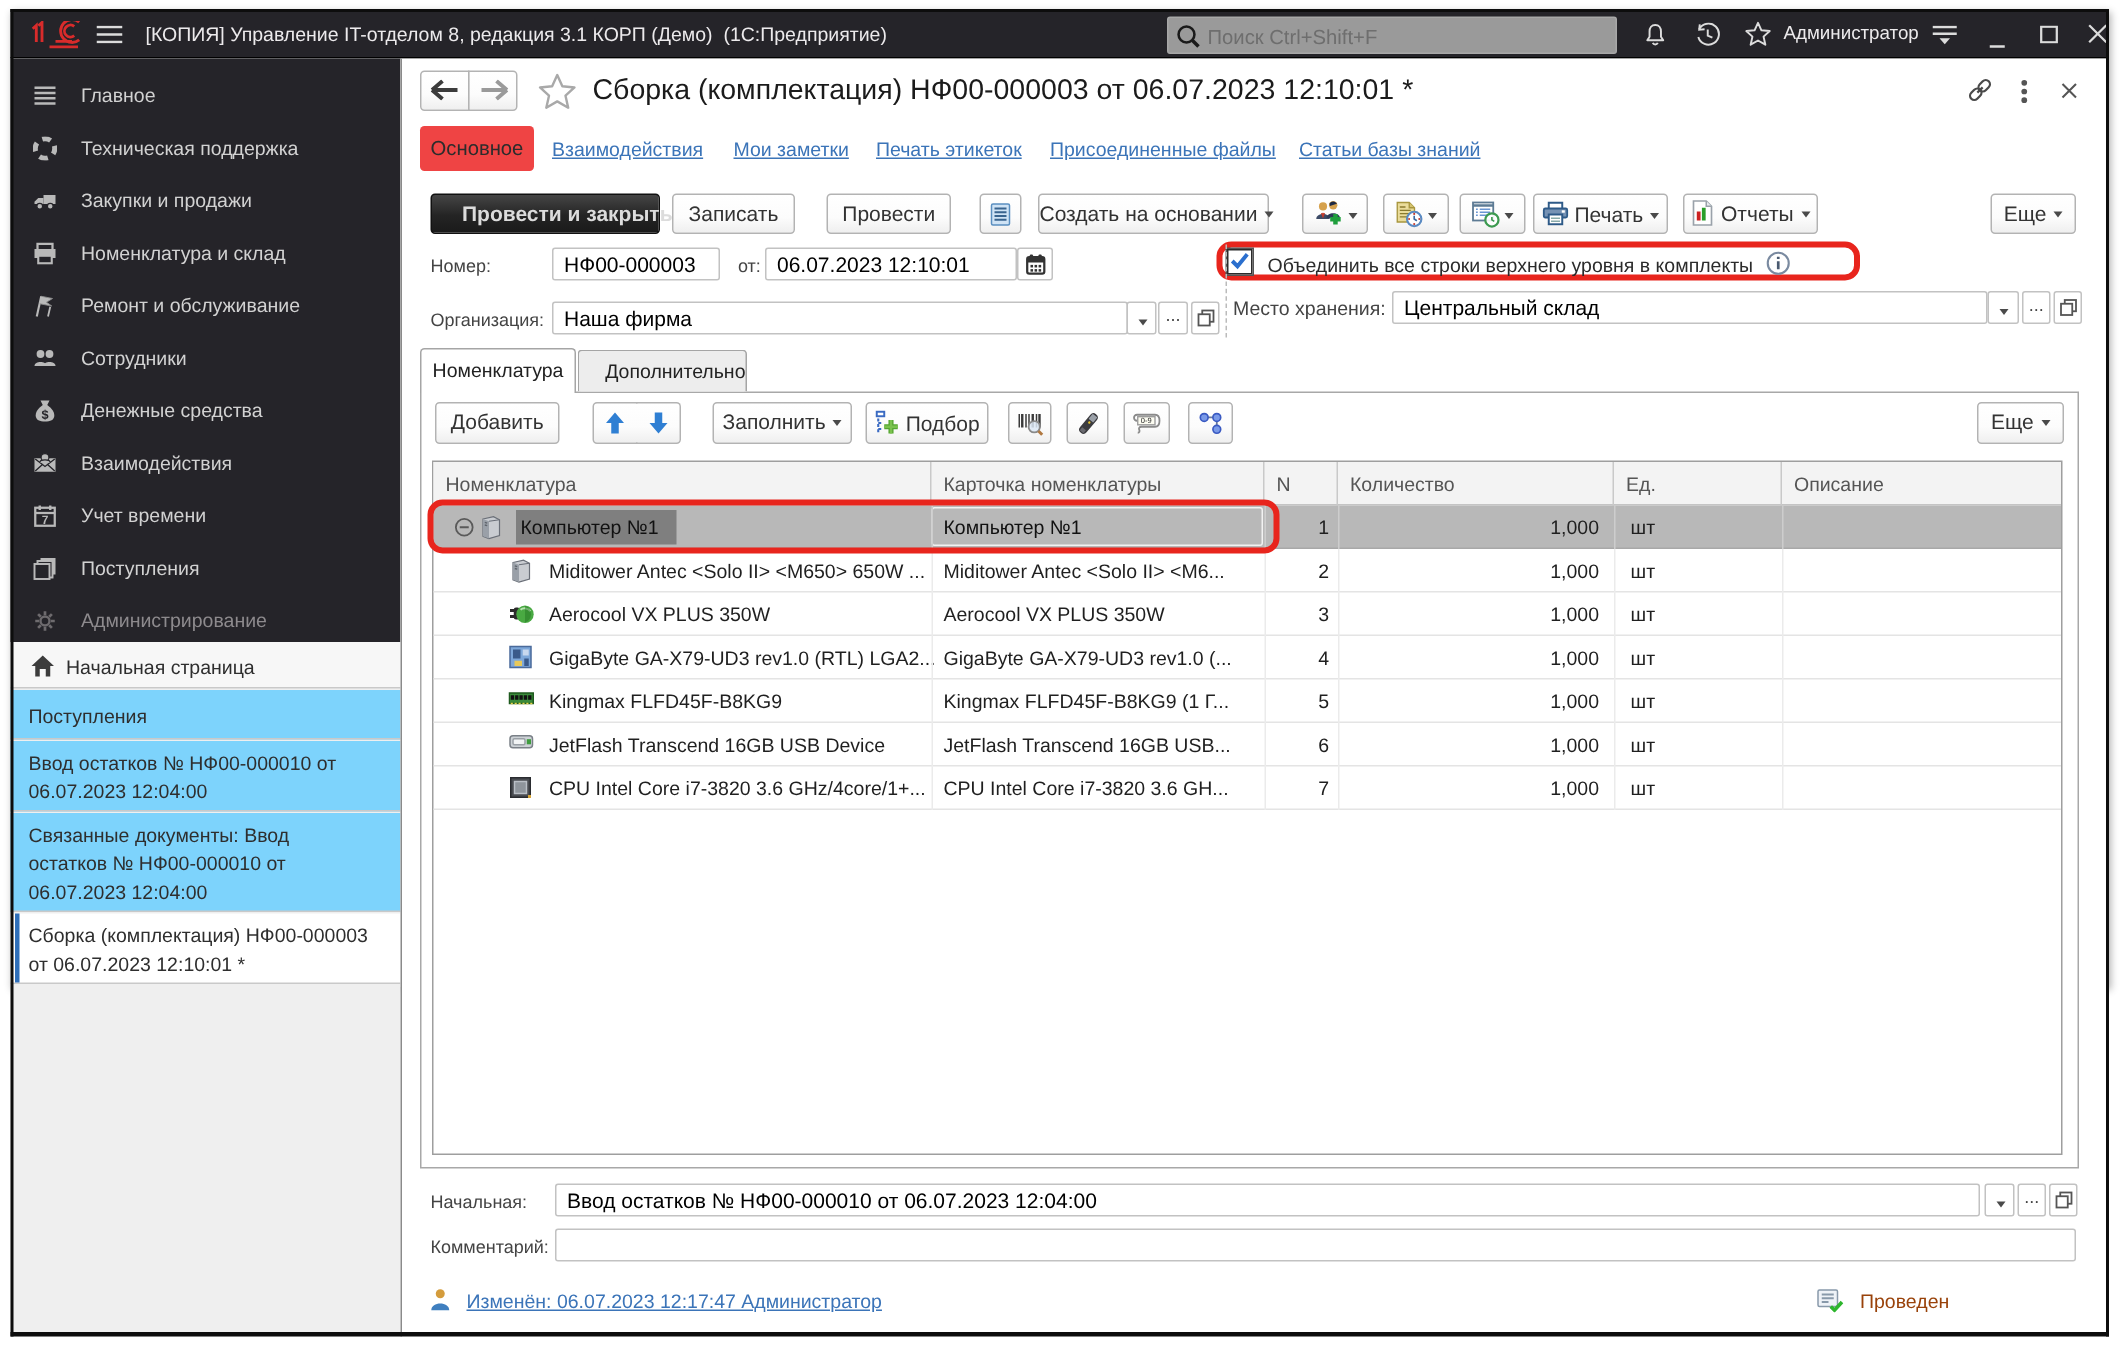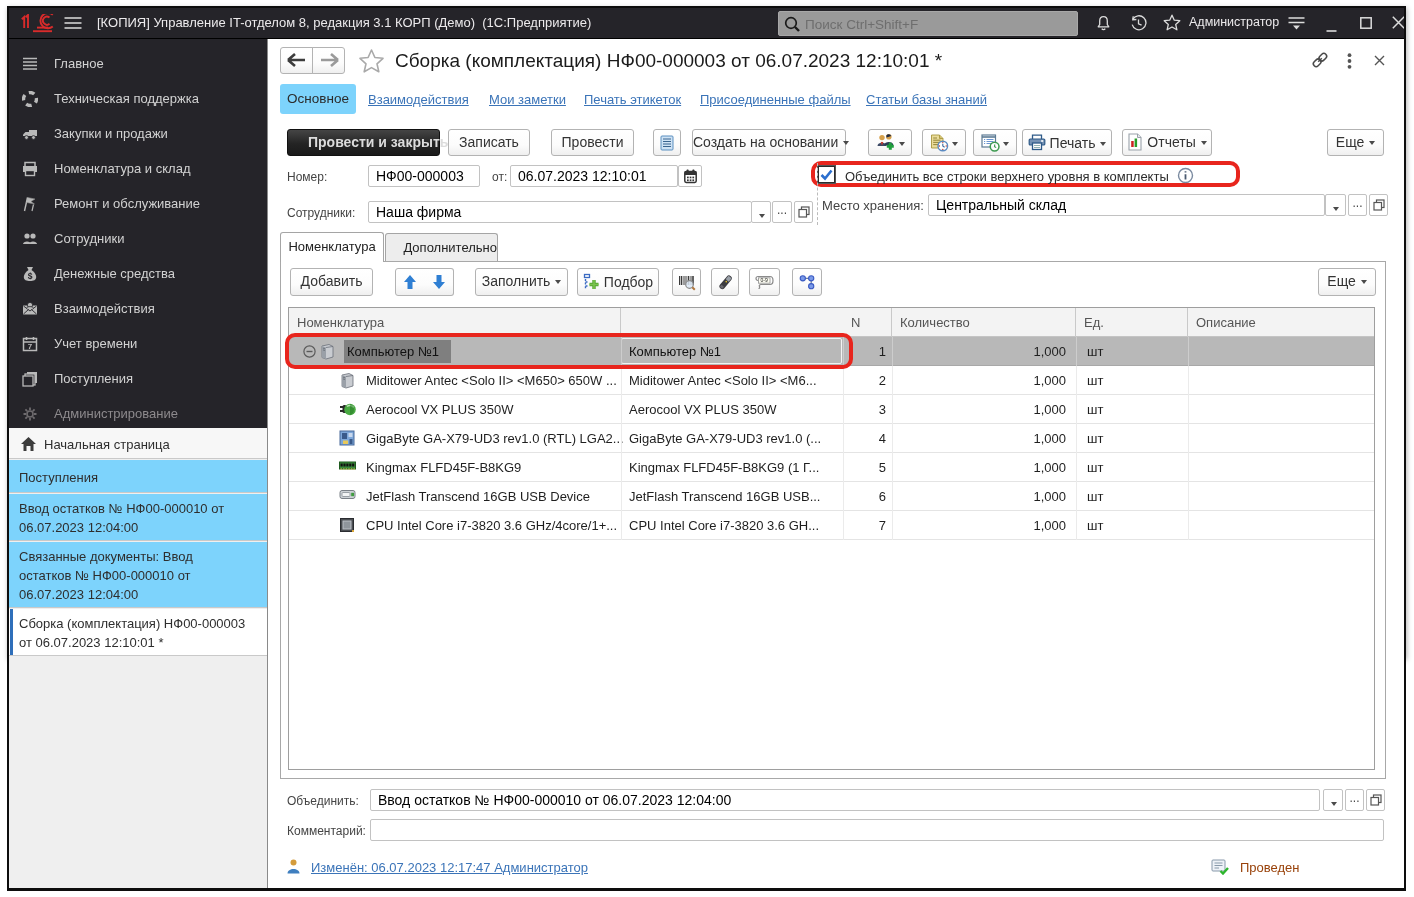--- a/index.html
+++ b/index.html
@@ -228,21 +228,21 @@
       </svg>
     <svg style="position:absolute;left:1080px;top:14px" width="5" height="16" viewBox="0 0 5 16">
         <circle cx="2.5" cy="2.2" r="1.9" fill="#555"></circle>
         <circle cx="2.5" cy="8" r="1.9" fill="#555"></circle>
         <circle cx="2.5" cy="13.8" r="1.9" fill="#555"></circle>
       </svg>
     <svg style="position:absolute;left:1107px;top:16px" width="11" height="11" viewBox="0 0 11 11">
         <path d="M1 1 L10 10 M10 1 L1 10" stroke="#555" stroke-width="1.4"></path>
       </svg>
 
-    <div style="position:absolute;left:13px;top:45px;width:76px;height:30px;background:#7dd3fc;border-radius:3px;text-align:center;line-height:30px;font-size:13.5px;color:#2c2c2c">Основное</div>
+    <div style="position:absolute;left:13px;top:45px;width:76px;height:30px;background:#ef4444;border-radius:3px;text-align:center;line-height:30px;font-size:13.5px;color:#2c2c2c">Основное</div>
     <div class="lnk" style="left:101px;top:53px">Взаимодействия</div>
     <div class="lnk" style="left:222px;top:53px">Мои заметки</div>
     <div class="lnk" style="left:317px;top:53px">Печать этикеток</div>
     <div class="lnk" style="left:433px;top:53px">Присоединенные файлы</div>
     <div class="lnk" style="left:599px;top:53px">Статьи базы знаний</div>
 
     <div class="btn dark" style="left:20px;top:90px;width:153px">Провести и закрыть</div>
     <div class="btn" style="left:181px;top:90px;width:82px">Записать</div>
     <div class="btn" style="left:284px;top:90px;width:83px">Провести</div>
     <div class="btn" style="left:386px;top:90px;width:28px"><svg width="14" height="16" viewBox="0 0 14 16" style="margin-top:5px">
@@ -314,21 +314,21 @@
     <div class="redbox" style="left:544px;top:122px;width:429px;height:26px"></div>
     <div style="position:absolute;left:551px;top:127px;width:17px;height:17px;background:#fff;border:1px solid #2b2b2b;outline:1px solid #555"><svg width="13" height="12" viewBox="0 0 13 12" style="margin:1px 0 0 1px">
           <path d="M1.5 6 L5 9.5 L11.5 1.5" stroke="#2b6fce" stroke-width="2.6" fill="none"></path>
         </svg></div>
     <div class="lbl" style="left:578px;top:130px;color:#2b2b2b;font-size:13px">Объединить все строки верхнего уровня в комплекты</div>
     <svg style="position:absolute;left:910px;top:128px" width="17" height="17" viewBox="0 0 17 17">
         <circle cx="8.5" cy="8.5" r="7" fill="none" stroke="#7a8aa0" stroke-width="1.4"></circle>
         <path d="M8.5 4.2 L8.5 5.6 M8.5 7.2 L8.5 12.5" stroke="#4a5a70" stroke-width="1.8"></path>
       </svg>
 
-    <div class="lbl" style="left:20px;top:167px">Сотрудники:</div>
+    <div class="lbl" style="left:20px;top:167px">Организация:</div>
     <div class="inp" style="left:101px;top:162px;width:384px">Наша фирма</div>
     <div class="sq" style="left:484px;top:162px;width:20px"><span class="caret" style="margin-top:9px"></span></div>
     <div class="sq" style="left:505px;top:162px;width:20px;font-size:12px;line-height:16px;color:#444">...</div>
     <div class="sq" style="left:527px;top:162px;width:19px"><svg width="12" height="12" viewBox="0 0 12 12" style="margin-top:4px">
           <rect x="3.5" y="1" width="7.5" height="7.5" fill="#fff" stroke="#555" stroke-width="1.2"></rect>
           <rect x="1" y="3.5" width="7.5" height="7.5" fill="#fff" stroke="#555" stroke-width="1.2"></rect>
         </svg></div>
     <div style="position:absolute;left:550px;top:124px;width:1px;height:62px;border-left:1px dashed #bbb"></div>
     <div class="lbl" style="left:555px;top:159px;font-size:13px">Место хранения:</div>
     <div class="inp" style="left:661px;top:155px;width:397px">Центральный склад</div>
@@ -385,20 +385,21 @@
           <path d="M3.8 4.3 H12.2 M12.2 4.3 V12" stroke="#6a7a9c" stroke-width="1.2" fill="none"></path>
           <circle cx="3.8" cy="4.3" r="2.6" fill="#7a9ae8" stroke="#3a5ac2" stroke-width="1.1"></circle>
           <circle cx="12.2" cy="4.3" r="2.6" fill="#7a9ae8" stroke="#3a5ac2" stroke-width="1.1"></circle>
           <circle cx="12.2" cy="12.2" r="2.6" fill="#7a9ae8" stroke="#3a5ac2" stroke-width="1.1"></circle>
         </svg></div>
     <div class="btn" style="left:1051px;top:229px;width:58px;height:28px">Еще <span class="caret"></span></div>
 
     <div id="tbl" style="position:absolute;left:21px;top:268px;width:1087px;height:463px;border:1px solid #9e9e9e;font-size:13px;color:#1f1f1f">
       <div class="thead">
         <div class="hc" style="left:0;width:332px">Номенклатура</div>
+        <div class="hc" style="left:332px;width:222px">Карточка номенклатуры</div>
         <div class="hc" style="left:554px;width:49px">N</div>
         <div class="hc" style="left:603px;width:184px">Количество</div>
         <div class="hc" style="left:787px;width:112px">Ед.</div>
         <div class="hc" style="left:899px;width:186px;border-right:none">Описание</div>
       </div>
       <div class="trow sel" style="top:29px">
         <svg style="position:absolute;left:14px;top:8px" width="13" height="13" viewBox="0 0 13 13">
             <circle cx="6.5" cy="6.5" r="5.6" fill="none" stroke="#5a5a5a" stroke-width="1.2"></circle>
             <path d="M3.5 6.5 H9.5" stroke="#5a5a5a" stroke-width="1.4"></path>
           </svg>
@@ -524,21 +525,21 @@
         <div class="cn" style="left:603px;width:174px">1,000</div>
         <div class="ct" style="left:798px">шт</div>
         <div class="vl" style="left:332px"></div>
           <div class="vl" style="left:554px"></div>
           <div class="vl" style="left:603px"></div>
           <div class="vl" style="left:787px"></div>
           <div class="vl" style="left:899px"></div>
       </div>
     </div>
 
-    <div class="lbl" style="left:20px;top:755px">Объединить:</div>
+    <div class="lbl" style="left:20px;top:755px">Начальная:</div>
     <div class="inp" style="left:103px;top:750px;width:950px">Ввод остатков № НФ00-000010 от 06.07.2023 12:04:00</div>
     <div class="sq" style="left:1056px;top:750px;width:20px"><span class="caret" style="margin-top:9px"></span></div>
     <div class="sq" style="left:1078px;top:750px;width:19px;font-size:12px;line-height:16px;color:#444">...</div>
     <div class="sq" style="left:1099px;top:750px;width:19px"><svg width="12" height="12" viewBox="0 0 12 12" style="margin-top:4px">
           <rect x="3.5" y="1" width="7.5" height="7.5" fill="#fff" stroke="#555" stroke-width="1.2"></rect>
           <rect x="1" y="3.5" width="7.5" height="7.5" fill="#fff" stroke="#555" stroke-width="1.2"></rect>
         </svg></div>
     <div class="lbl" style="left:20px;top:785px">Комментарий:</div>
     <div class="inp" style="left:103px;top:780px;width:1014px"></div>
     <svg style="position:absolute;left:20px;top:820px" width="13" height="15" viewBox="0 0 13 15">

